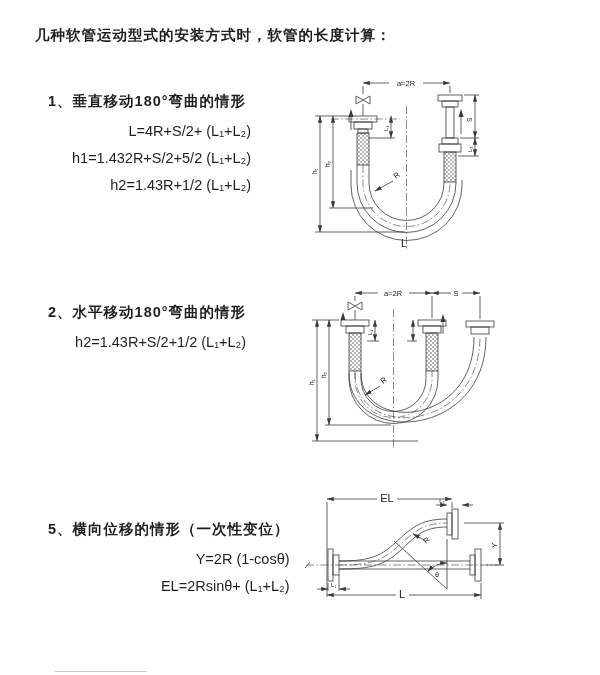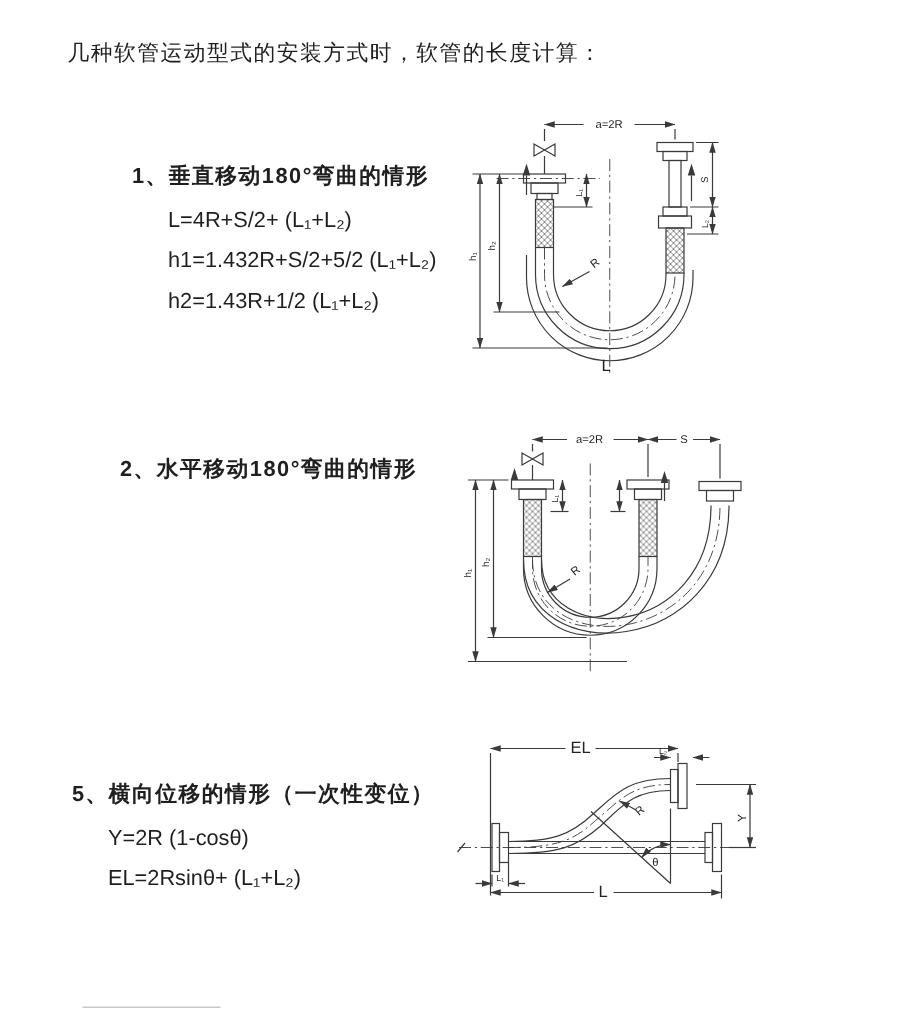--- a/index.html
+++ b/index.html
@@ -2,53 +2,54 @@
 <html><head>
 <meta charset="utf-8">
 <style>
   html,body{margin:0;padding:0;}
   body{
     width:600px;height:675px;position:relative;background:#ffffff;
     font-family:"Liberation Sans","DejaVu Sans",sans-serif;
     color:#1f1f1f;overflow:hidden;
   }
   .page-title{
-    position:absolute;left:35px;top:26px;font-size:14.5px;font-weight:400;
-    letter-spacing:1px;white-space:nowrap;margin-left:10px;
+    position:absolute;left:35px;top:26px;font-size:14.5px;font-weight:700;
+    letter-spacing:1px;white-space:nowrap;
   }
   .section{position:absolute;left:48px;}
   .sec-heading{font-size:14.5px;font-weight:700;letter-spacing:1px;white-space:nowrap;}
-  .formulas{margin-top:7px;padding-left:24px;}
+  .formulas{margin-top:7px;padding-left:24px;text-align:right;}
   .formula{font-size:14.5px;line-height:27px;white-space:nowrap;font-weight:500;}
   .diagram{position:absolute;}
   svg{display:block;}
   svg text{font-family:"Liberation Sans","DejaVu Sans",sans-serif;fill:#222;}
   .lbl-big{font-size:11px;}
   .lbl-med{font-size:7.5px;}
   .lbl-sm{font-size:6.5px;}
   .lbl-xs{font-size:5.8px;}
   .artifact{position:absolute;left:55px;top:671px;width:92px;height:1px;background:#c9c9c9;}
 </style>
 </head>
 <body>
 
 <div class="page-title">几种软管运动型式的安装方式时，软管的长度计算：</div>
 
-<div class="section" style="top:108px;margin-left:40px;">
+<div class="section" style="top:92px;">
   <div class="sec-heading">1、垂直移动180°弯曲的情形</div>
   <div class="formulas">
     <div class="formula">L=4R+S/2+ (L₁+L₂)</div>
     <div class="formula">h1=1.432R+S/2+5/2 (L₁+L₂)</div>
     <div class="formula">h2=1.43R+1/2 (L₁+L₂)</div>
   </div>
 </div>
 
-<div class="section" style="top:303px;margin-left:32px;">
+<div class="section" style="top:303px;">
   <div class="sec-heading">2、水平移动180°弯曲的情形</div>
   <div class="formulas">
+    <div class="formula">h2=1.43R+S/2+1/2 (L₁+L₂)</div>
   </div>
 </div>
 
 <div class="section" style="top:520px;">
   <div class="sec-heading">5、横向位移的情形（一次性变位）</div>
   <div class="formulas">
     <div class="formula">Y=2R (1-cosθ)</div>
     <div class="formula">EL=2Rsinθ+ (L₁+L₂)</div>
   </div>
 </div>

